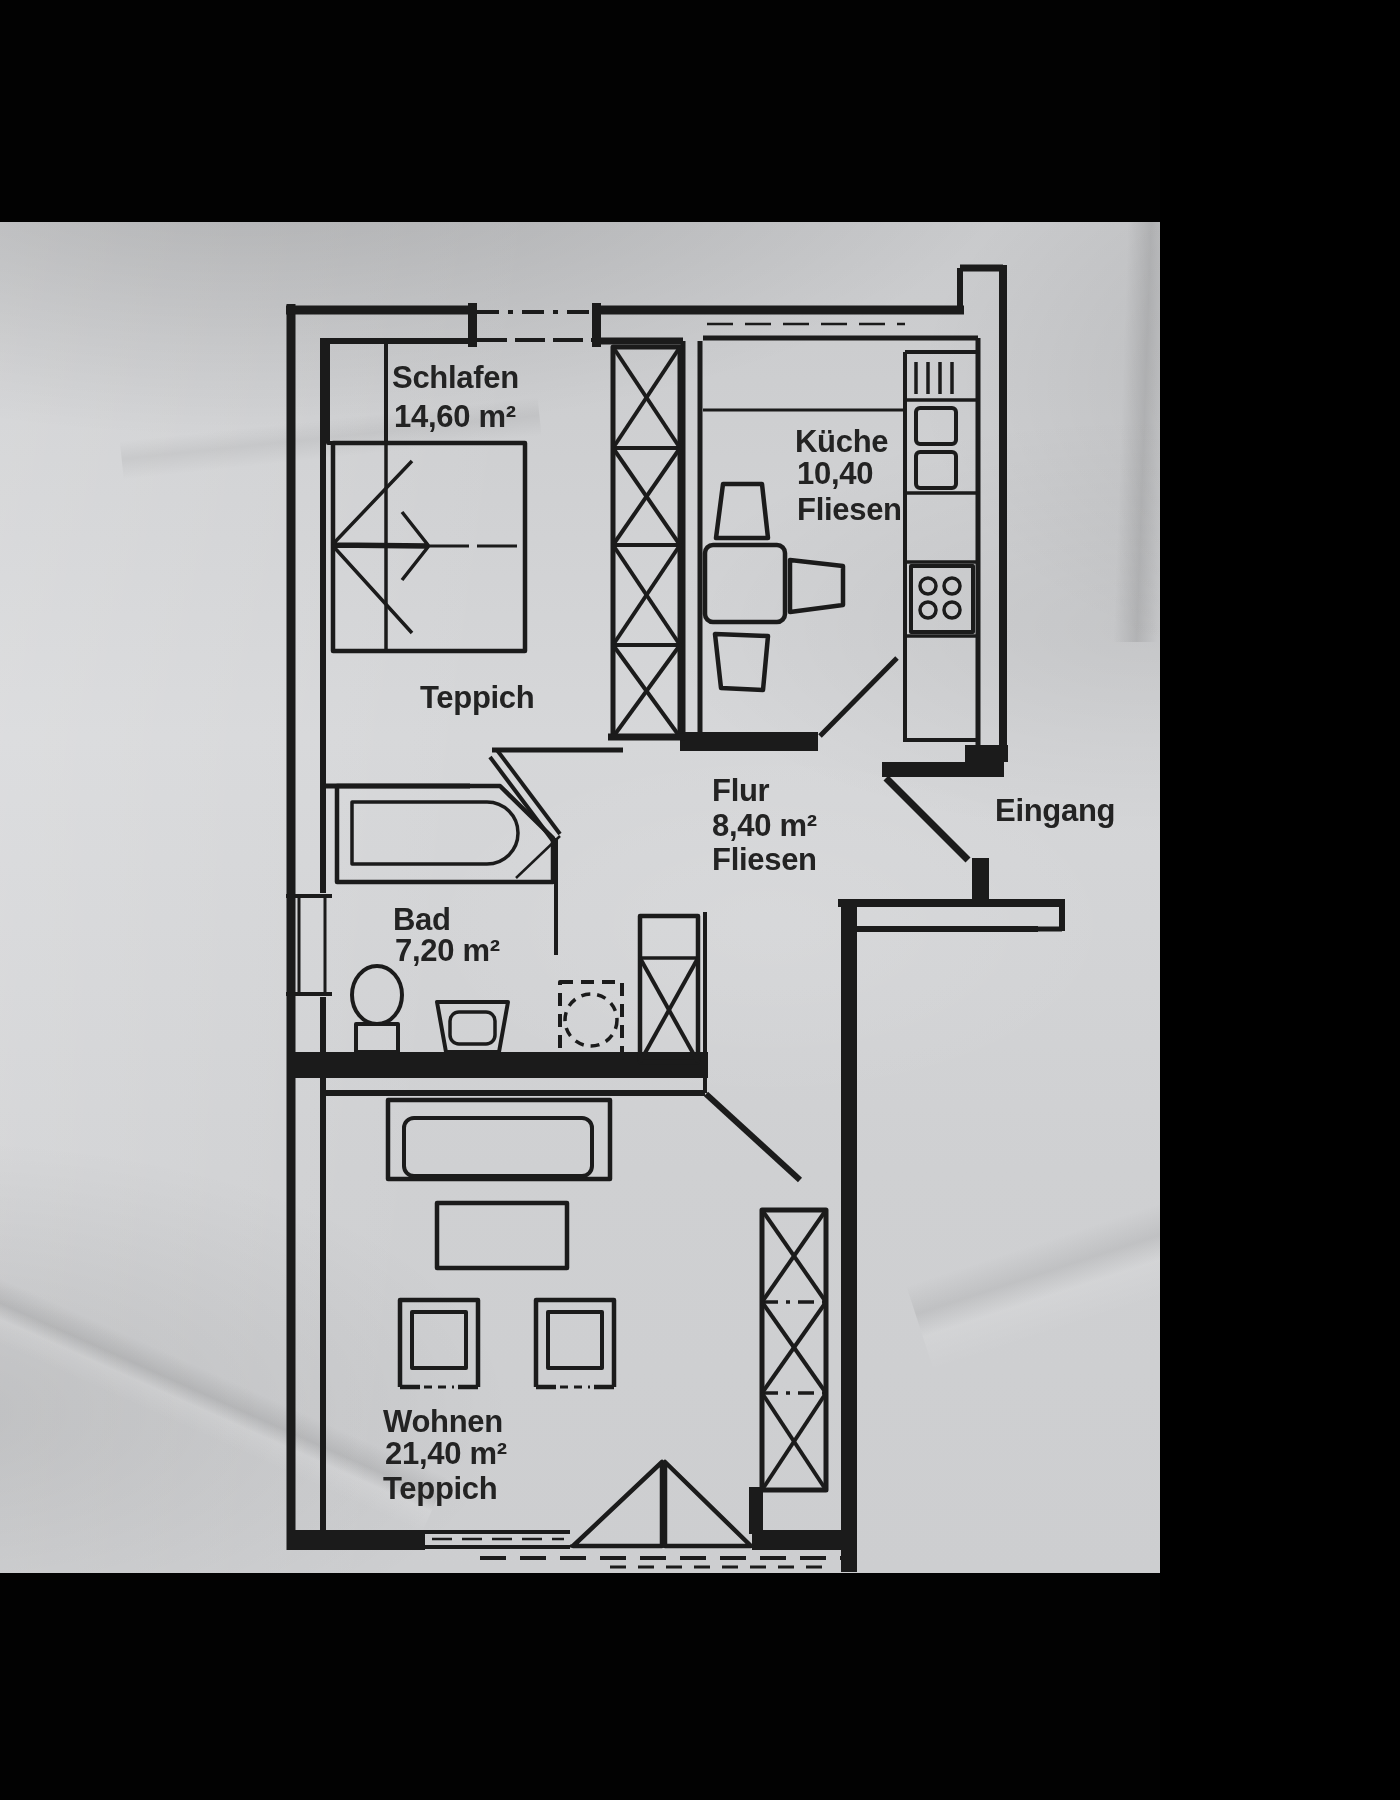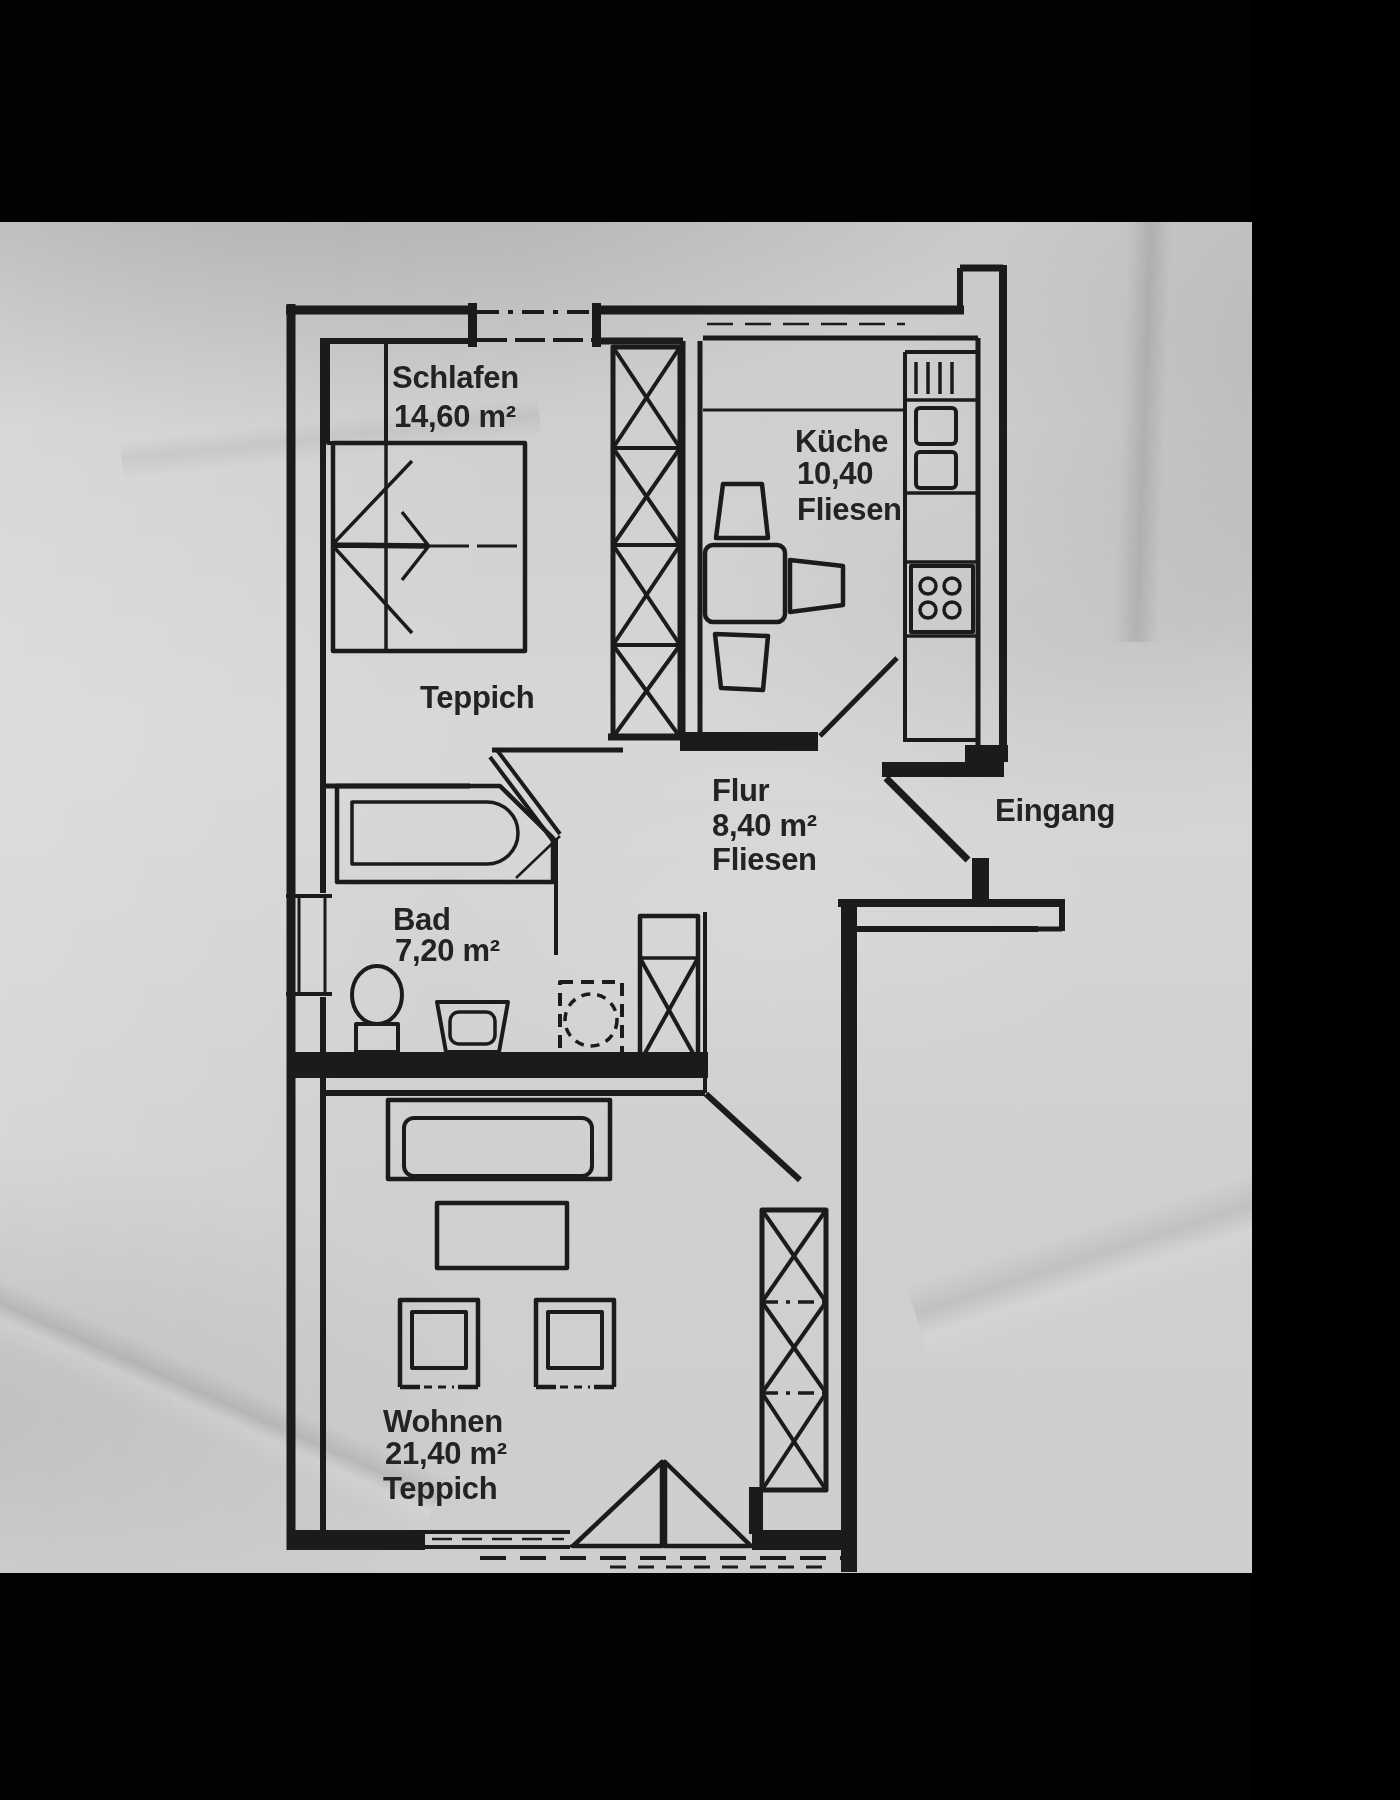--- a/index.html
+++ b/index.html
@@ -1,16 +1,16 @@
 <!DOCTYPE html>
 <html><head>
 <meta charset="utf-8">
 <style>
   html,body{margin:0;padding:0;background:#000;}
-  .stage{position:relative;width:1252px;height:1800px;overflow:hidden;background:#000;font-family:"Liberation Sans",sans-serif;}
+  .stage{position:relative;width:1160px;height:1800px;overflow:hidden;background:#000;font-family:"Liberation Sans",sans-serif;}
   .bar{position:absolute;left:0;width:1400px;background:#020202;}
   .bar.top{top:0;height:222px;}
   .bar.bottom{top:1573px;height:227px;}
   .paper{position:absolute;left:0;top:222px;width:1400px;height:1351px;
     background:
       radial-gradient(1250px 480px at 18% -6%, rgba(0,0,0,.16), transparent 62%),
       radial-gradient(900px 520px at 104% 12%, rgba(0,0,0,.13), transparent 60%),
       radial-gradient(700px 300px at 82% 30%, rgba(0,0,0,.07), transparent 70%),
       radial-gradient(900px 420px at -5% 88%, rgba(0,0,0,.10), transparent 65%),
       radial-gradient(520px 260px at 55% 52%, rgba(255,255,255,.10), transparent 70%),

